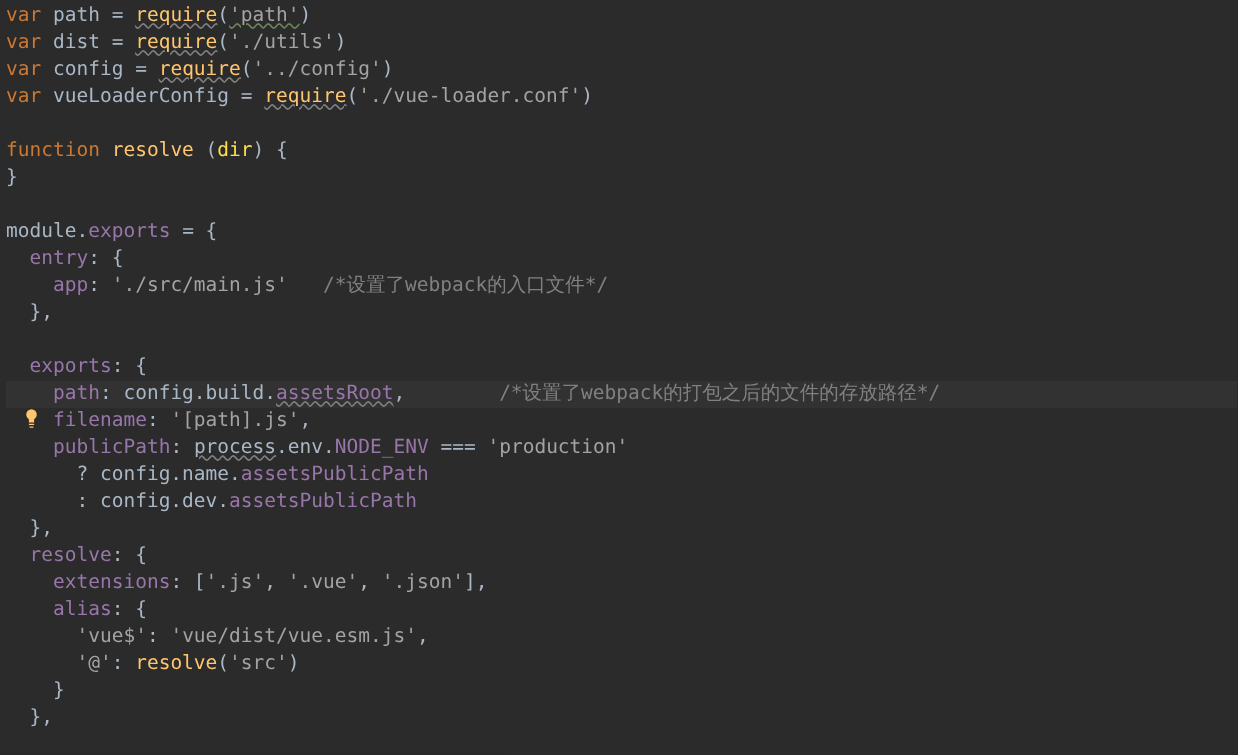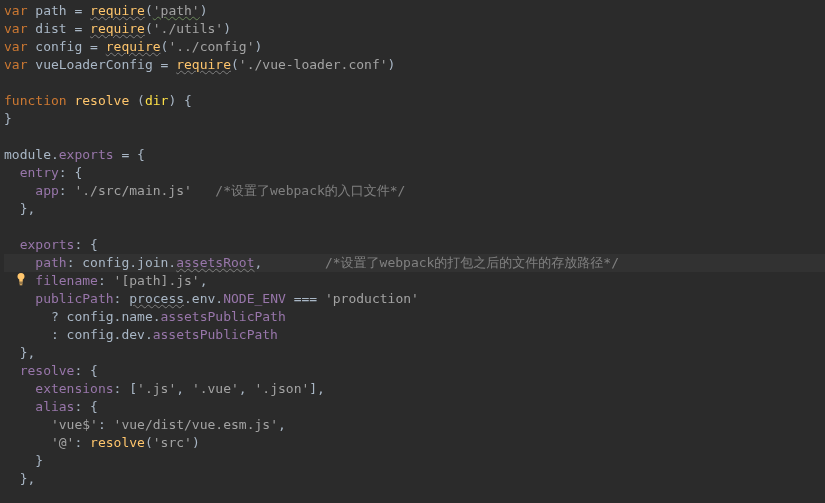--- a/index.html
+++ b/index.html
@@ -52,21 +52,21 @@
 <div class="line"> </div>
 <div class="line"><span class="kw">function</span> <span class="fn">resolve</span><span> </span><span class="punct">(</span><span class="param">dir</span><span class="punct">) {</span></div>
 <div class="line"><span class="punct">}</span></div>
 <div class="line"> </div>
 <div class="line"><span class="ident">module</span><span class="punct">.</span><span class="prop">exports</span><span class="punct"> = {</span></div>
 <div class="line">  <span class="prop">entry</span><span class="punct">: {</span></div>
 <div class="line">    <span class="prop">app</span><span class="punct">: </span><span class="str">'./src/main.js'</span><span class="cmt">   /*设置了webpack的入口文件*/</span></div>
 <div class="line">  <span class="punct">},</span></div>
 <div class="line"> </div>
 <div class="line">  <span class="prop">exports</span><span class="punct">: {</span></div>
-<div class="line highlight-line">    <span class="prop">path</span><span class="ident">: config.join.</span><span class="prop underline-wavy">assetsRoot</span><span class="punct">,</span><span class="cmt">        /*设置了webpack的打包之后的文件的存放路径*/</span></div>
+<div class="line highlight-line">    <span class="prop">path</span><span class="ident">: config.build.</span><span class="prop underline-wavy">assetsRoot</span><span class="punct">,</span><span class="cmt">        /*设置了webpack的打包之后的文件的存放路径*/</span></div>
 <div class="line">    <span class="prop">filename</span><span class="punct">: </span><span class="str">'[path].js'</span><span class="punct">,</span></div>
 <div class="line">    <span class="prop">publicPath</span><span class="punct">: </span><span class="ident underline-wavy">process</span><span class="ident">.env.</span><span class="prop">NODE_ENV</span><span class="punct"> === </span><span class="str">'production'</span></div>
 <div class="line">      <span class="ident">? config.name.</span><span class="prop">assetsPublicPath</span></div>
 <div class="line">      <span class="ident">: config.dev.</span><span class="prop">assetsPublicPath</span></div>
 <div class="line">  <span class="punct">},</span></div>
 <div class="line">  <span class="prop">resolve</span><span class="punct">: {</span></div>
 <div class="line">    <span class="prop">extensions</span><span class="punct">: [</span><span class="str">'.js'</span><span class="punct">, </span><span class="str">'.vue'</span><span class="punct">, </span><span class="str">'.json'</span><span class="punct">],</span></div>
 <div class="line">    <span class="prop">alias</span><span class="punct">: {</span></div>
 <div class="line">      <span class="str">'vue$'</span><span class="punct">: </span><span class="str">'vue/dist/vue.esm.js'</span><span class="punct">,</span></div>
 <div class="line">      <span class="str">'@'</span><span class="punct">: </span><span class="fn">resolve</span><span class="punct">(</span><span class="str">'src'</span><span class="punct">)</span></div>

